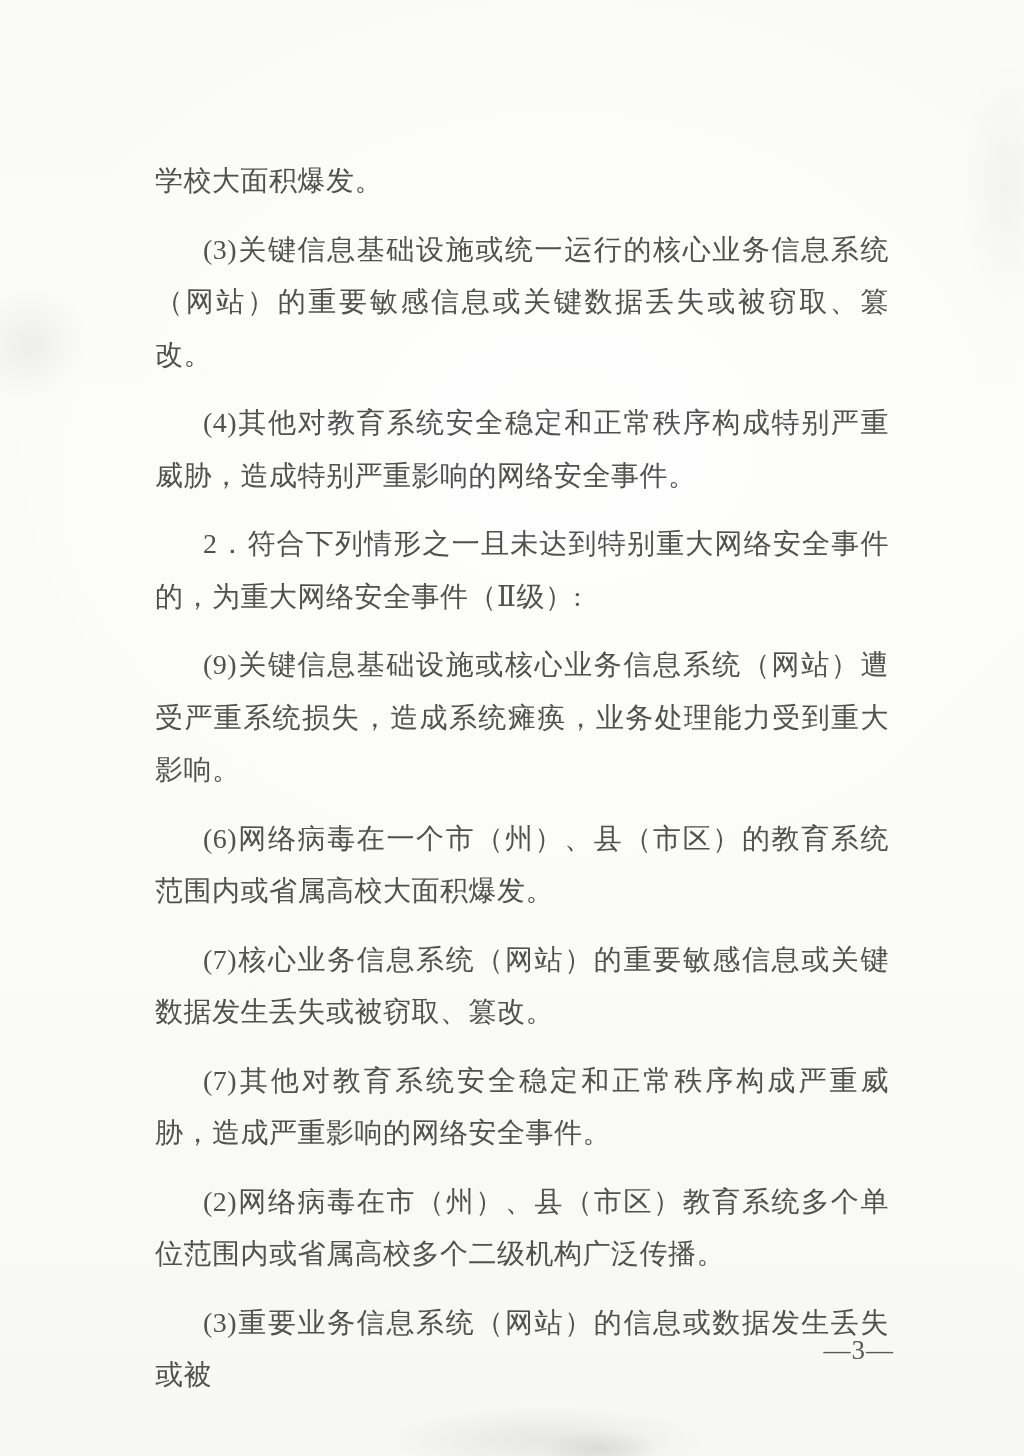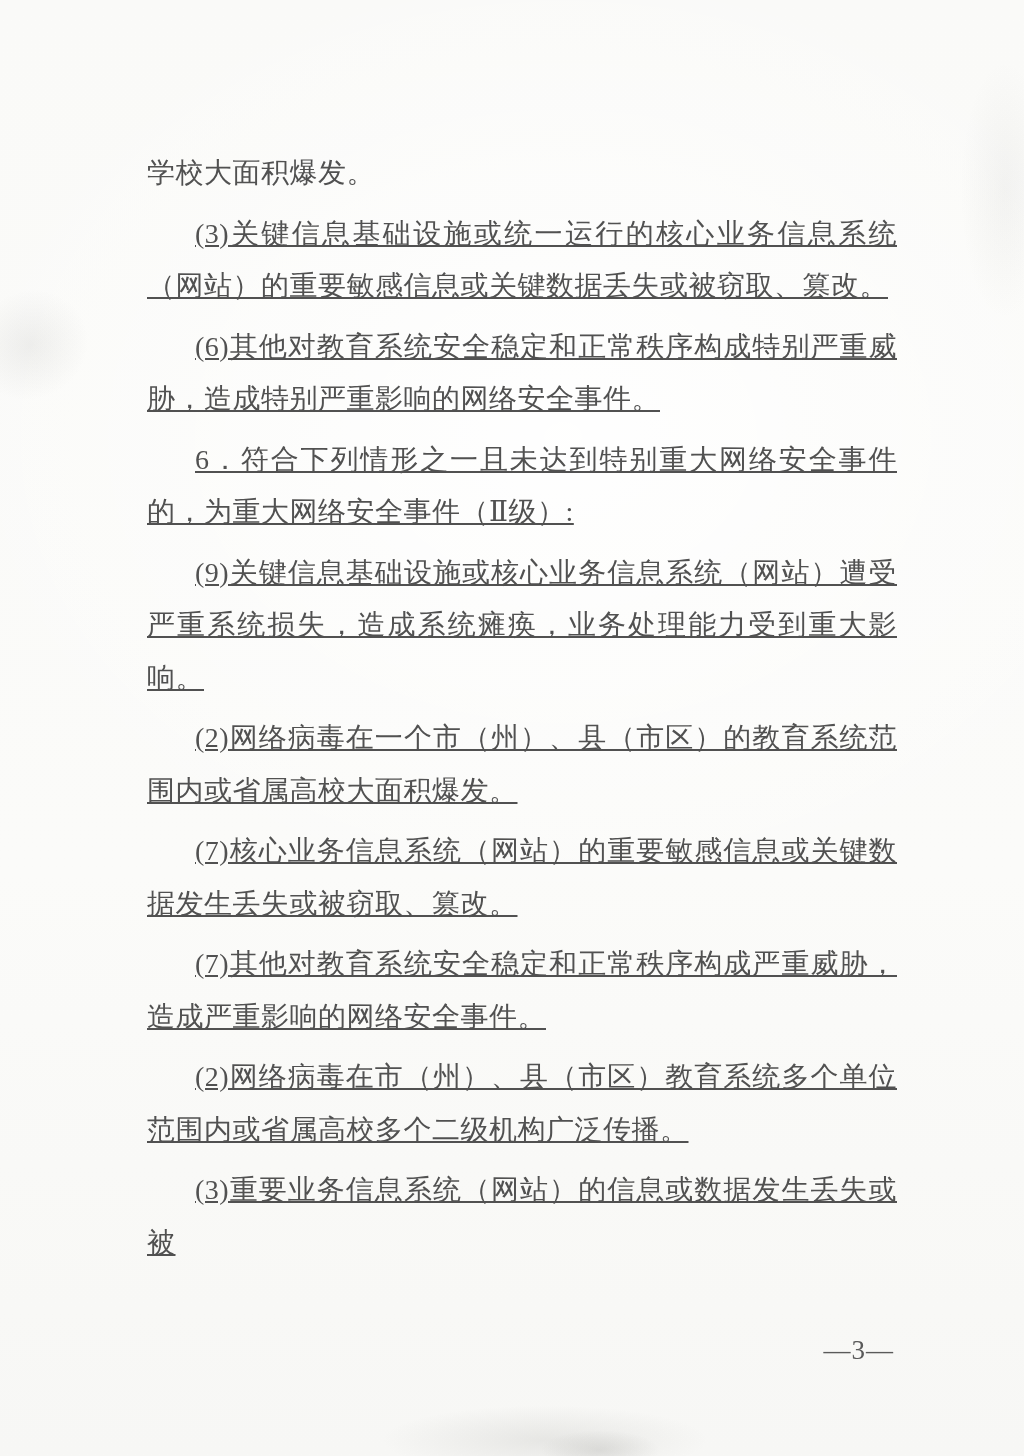--- a/index.html
+++ b/index.html
@@ -48,25 +48,24 @@
     left: 139px;
     top: 139px;
     width: 766px;
     color: #515151;
     font-size: 28px;
     line-height: 52.5px;
     text-align: justify;
     letter-spacing: 0.5px;
   }
   .para {
-    margin: 8px;
+    margin: 16px;
   }
   .para.indent {
     text-indent: 48px;
-    text-decoration: underline;
   }
   .footer {
     position: absolute;
     top: 1334px;
     right: 130px;
     color: #5a5a5a;
     font-size: 27px;
     line-height: 32px;
     letter-spacing: 1px;
   }
@@ -77,24 +76,24 @@
 <div class="page">
 
   <div class="artifact a1"></div>
   <div class="artifact a2"></div>
   <div class="artifact a3"></div>
   <div class="artifact a4"></div>
 
   <div class="content">
     <p class="para">学校大面积爆发。</p>
     <p class="para indent">(3)关键信息基础设施或统一运行的核心业务信息系统（网站）的重要敏感信息或关键数据丢失或被窃取、篡改。</p>
-    <p class="para indent">(6)其他对教育系统安全稳定和正常秩序构成特别严重威胁，造成特别严重影响的网络安全事件。</p>
-    <p class="para indent">6．符合下列情形之一且未达到特别重大网络安全事件的，为重大网络安全事件（Ⅱ级）:</p>
+    <p class="para indent">(4)其他对教育系统安全稳定和正常秩序构成特别严重威胁，造成特别严重影响的网络安全事件。</p>
+    <p class="para indent">2．符合下列情形之一且未达到特别重大网络安全事件的，为重大网络安全事件（Ⅱ级）:</p>
     <p class="para indent">(9)关键信息基础设施或核心业务信息系统（网站）遭受严重系统损失，造成系统瘫痪，业务处理能力受到重大影响。</p>
-    <p class="para indent">(2)网络病毒在一个市（州）、县（市区）的教育系统范围内或省属高校大面积爆发。</p>
+    <p class="para indent">(6)网络病毒在一个市（州）、县（市区）的教育系统范围内或省属高校大面积爆发。</p>
     <p class="para indent">(7)核心业务信息系统（网站）的重要敏感信息或关键数据发生丢失或被窃取、篡改。</p>
     <p class="para indent">(7)其他对教育系统安全稳定和正常秩序构成严重威胁，造成严重影响的网络安全事件。</p>
     <p class="para indent">(2)网络病毒在市（州）、县（市区）教育系统多个单位范围内或省属高校多个二级机构广泛传播。</p>
     <p class="para indent">(3)重要业务信息系统（网站）的信息或数据发生丢失或被</p>
   </div>
 
   <div class="footer">—3—</div>
 
 </div>
 

